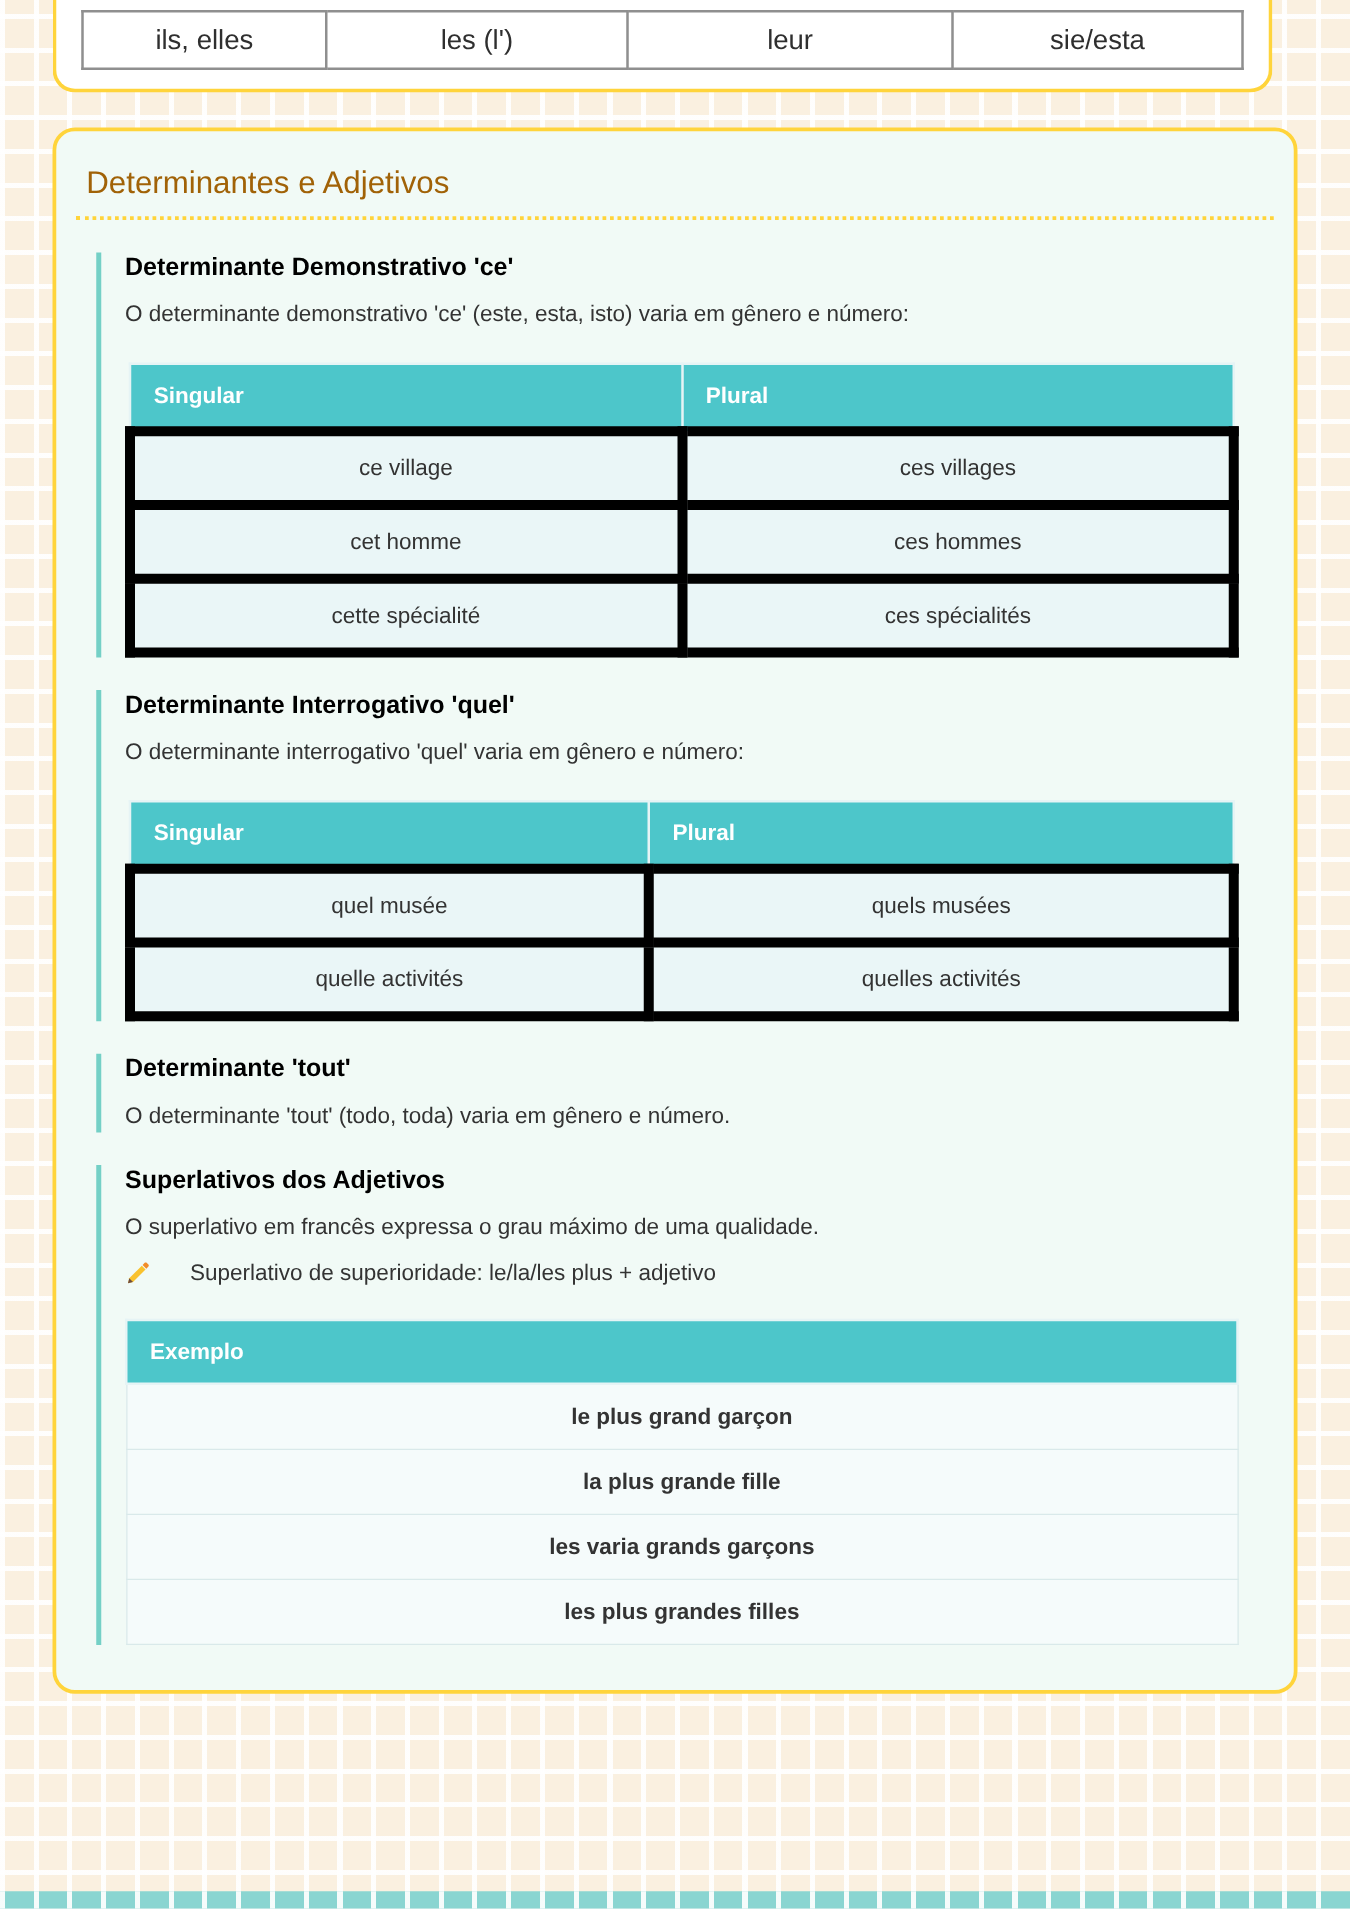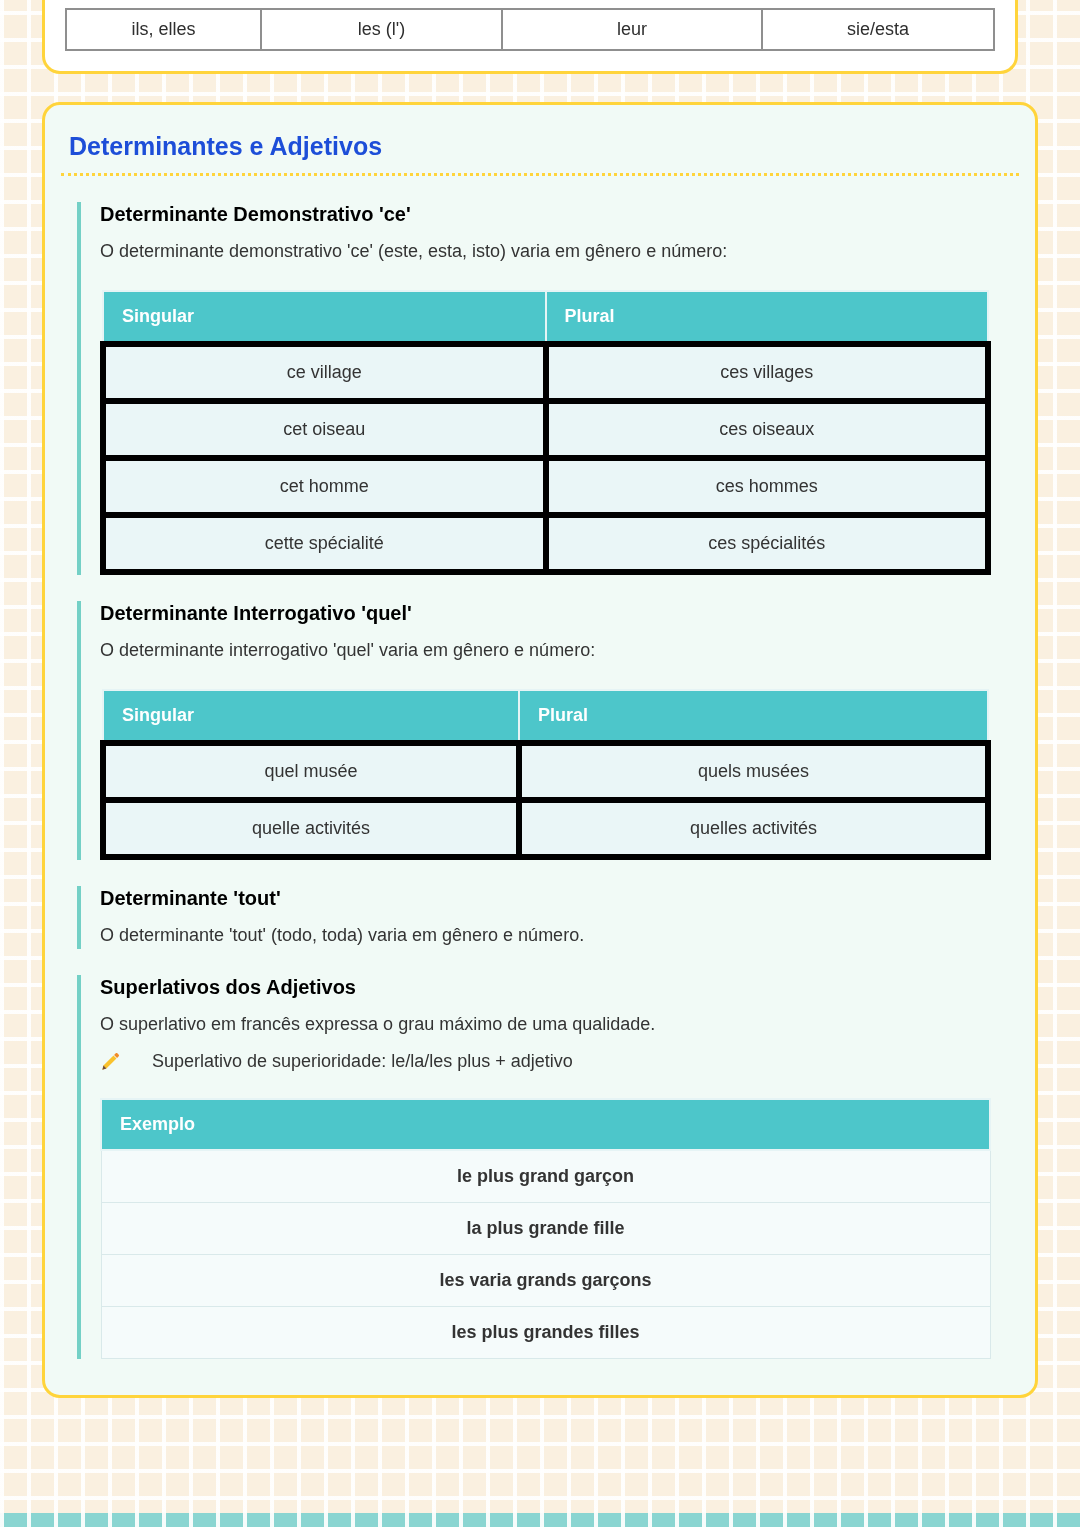--- a/index.html
+++ b/index.html
@@ -28,36 +28,36 @@
     background:#ffffff;
     border:3px solid #ffd43b; border-top:none;
     border-radius:0 0 18px 18px;
     padding:8px 20px 0;
   }
   .plain-table { width:100%; border-collapse:collapse; table-layout:fixed; }
   .plain-table td {
     border:2px solid #8f8f8f;
     background:#ffffff;
     text-align:center;
-    font-size:18px;
+    font-size:22px;
     padding:9px 6px;
   }
 
   
   .card-main {
     margin:28px 42px 0;
     background:#f1faf6;
     border:3px solid #ffd43b;
     border-radius:18px;
     padding:26px 0 36px;
   }
   .card-title {
-    color:#1d4ed8;
+    color:#a16207;
     font-size:25px;
-    font-weight:bold;
+    font-weight:normal;
     padding:0 24px;
     line-height:1.2;
   }
   .title-rule { margin:12px 16px 0; border-bottom:3px dotted #ffd43b; }
 
   .section {
     margin:26px 44px 0 32px;
     border-left:4px solid #74d0c6;
     padding-left:19px;
   }
@@ -74,21 +74,21 @@
   .grid-table th {
     background:#4dc6ca; color:#ffffff;
     font-size:18px; font-weight:bold; text-align:left;
     padding:14px 18px;
     border:2px solid #e6f4f5;
   }
   .grid-table td {
     background:#eaf6f7; color:#333333;
     font-size:18px; text-align:center;
     padding:15px 10px;
-    border:6px solid #000000;
+    border:8px solid #000000;
   }
   .example-table td {
     background:#f5fbfb;
     border:1.5px solid #d9e9ea;
     font-weight:bold;
   }
 
   .bullets { margin-top:14px; }
   .bullet {
     display:flex; align-items:center; gap:31px;
@@ -138,24 +138,20 @@
             <th>Singular</th>
             <th>Plural</th>
           </tr>
         </thead>
         <tbody>
           <tr>
             <td>ce village</td>
             <td>ces villages</td>
           </tr>
           <tr>
-            <td>cet oiseau</td>
-            <td>ces oiseaux</td>
-          </tr>
-          <tr>
             <td>cet homme</td>
             <td>ces hommes</td>
           </tr>
           <tr>
             <td>cette spécialité</td>
             <td>ces spécialités</td>
           </tr>
         </tbody>
       </table>
     </div>

